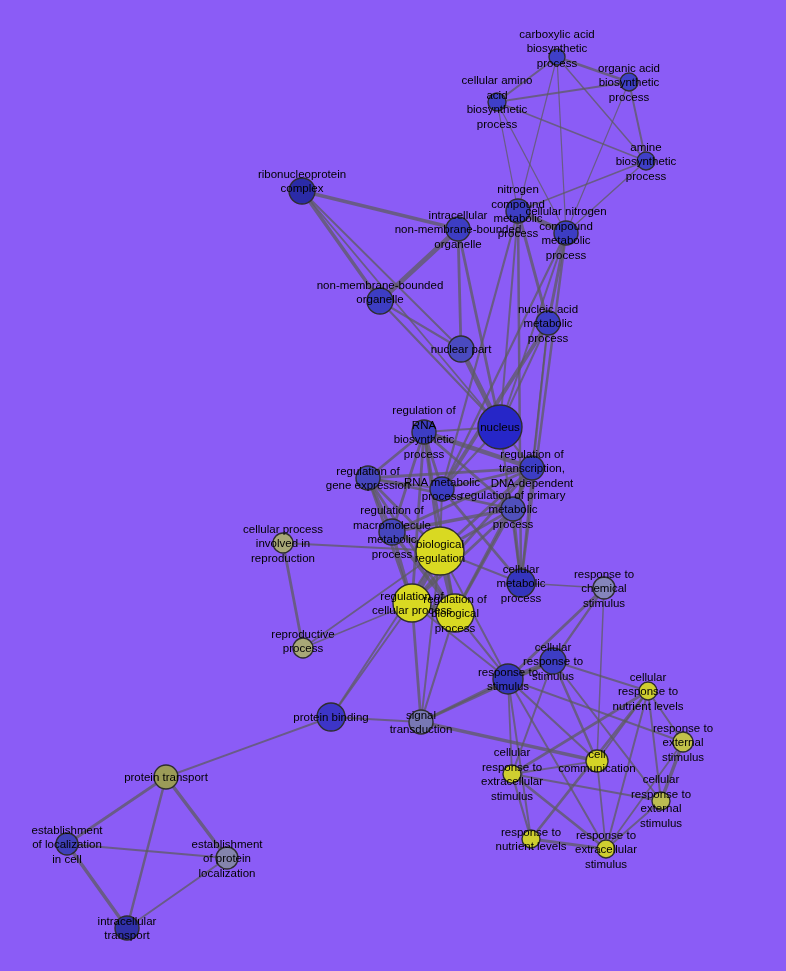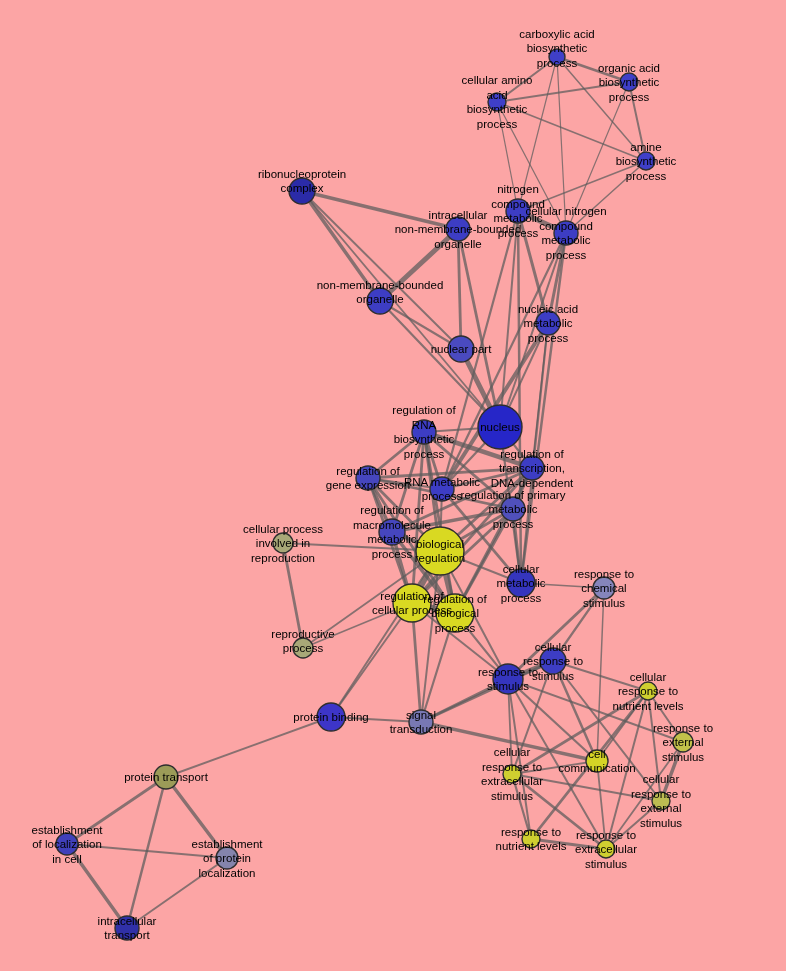--- a/index.html
+++ b/index.html
@@ -4,21 +4,21 @@
 <style>
   html, body {
     margin: 0;
     padding: 0;
     background: #ffffff;
   }
   .canvas {
     position: relative;
     width: 786px;
     height: 971px;
-    background: #fca5a5;
+    background: #8b5cf6;
     overflow: hidden;
   }
   svg {
     display: block;
     font-family: "Liberation Sans", sans-serif;
   }
   .node-label {
     font-size: 11.5px;
     fill: #000000;
     text-anchor: middle;

